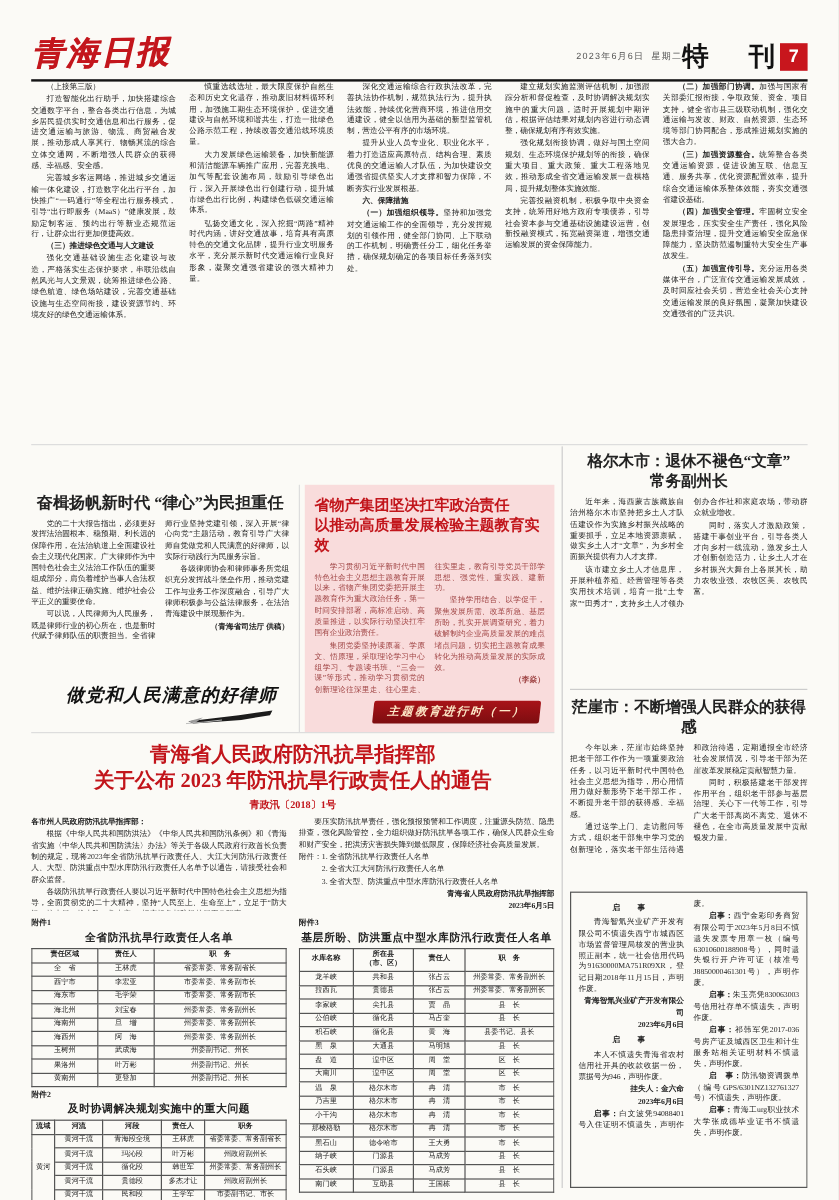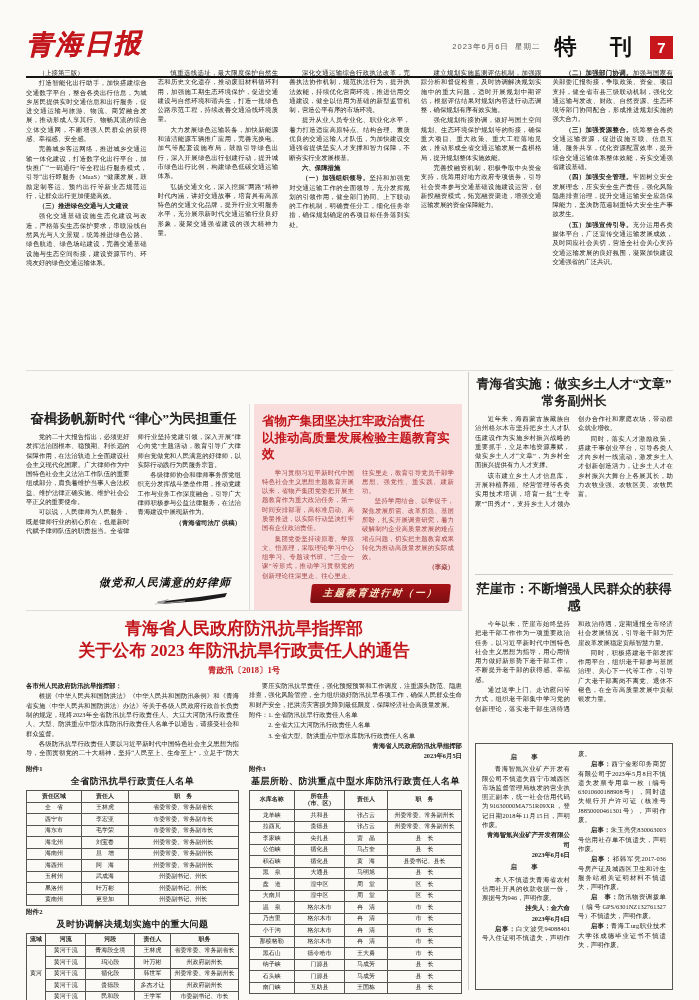--- a/index.html
+++ b/index.html
@@ -1,23 +1,23 @@
 <!DOCTYPE html>
 <html><head>
 <meta charset="utf-8">
 <style>
   html,body{margin:0;padding:0;background:#dcd9d4;}
   .paper{position:relative;width:699px;height:1000px;margin:0 auto;background:#fbfaf6;overflow:hidden;
          font-family:"Liberation Serif",serif;color:#222;}
   
   .hdr{position:absolute;top:22px;left:26px;right:26px;height:40px;border-bottom:2.5px solid #151515;
-       display:flex;align-items:flex-end;justify-content:space-between;padding-bottom:14px;}
+       display:flex;align-items:flex-end;justify-content:space-between;padding-bottom:4px;}
   .logo{font-family:"Liberation Serif",serif;font-weight:bold;font-style:italic;font-size:27px;
         color:#c3161c;letter-spacing:2px;transform:rotate(-1deg);text-shadow:0.6px 0 #c3161c;}
-  .hdr-right{display:flex;align-items:center;gap:14px;}
+  .hdr-right{display:flex;align-items:center;}
   .hdr-date{font-family:"Liberation Sans",sans-serif;font-size:7.5px;color:#555;letter-spacing:1px;}
   .edition{font-size:22px;font-weight:bold;letter-spacing:14px;color:#111;margin-right:-10px;}
   .pageno{width:23px;height:23px;background:#c8161d;color:#fff;font-weight:bold;font-size:15px;
           display:flex;align-items:center;justify-content:center;font-family:"Liberation Sans",sans-serif;}
   
   .para{margin:0 0 1px 0;text-indent:2em;text-align:justify;}
   .p-head{font-weight:bold;}
   .p-center{text-align:center;text-indent:0;font-weight:bold;letter-spacing:4px;margin:3px 0;}
   .p-right{text-align:right;text-indent:0;font-weight:bold;}
   .small{font-size:6.4px;line-height:9.3px;}
@@ -30,21 +30,21 @@
   .leftmain{width:436px;display:flex;flex-direction:column;margin-top:32px;}
   .vrule{width:1px;background:#ccc;margin:0 6px;}
   .rightrail{flex:1;display:flex;flex-direction:column;overflow:hidden;}
   
   .midrow{height:229px;display:flex;border-bottom:1px solid #ddd;}
   .midleft{width:215px;display:flex;flex-direction:column;overflow:hidden;padding-right:4px;}
   .midleft-rule{width:1px;background:#ddd;margin:0 4px;}
   .art-h1{font-size:13.5px;font-weight:bold;text-align:center;margin:6px 0 5px;line-height:17px;}
   .twocol{column-count:2;column-gap:8px;overflow:hidden;}
   .slogan-wrap{margin-top:4px;text-align:right;padding-right:10px;}
-  .slogan{font-style:italic;font-weight:bold;font-size:11px;letter-spacing:1px;color:#111;}
+  .slogan{font-style:italic;font-weight:bold;font-size:15px;letter-spacing:1px;color:#111;}
   
   .pinkbox{flex:1;background:#f9dcdc;padding:7px 8px;display:flex;flex-direction:column;overflow:hidden;}
   .pink-h{color:#c2151b;font-weight:bold;text-align:left;font-size:12.5px;line-height:16.5px;margin:2px 0 5px;}
   .pinkbox .para{color:#a04545;}
   .badge{margin:4px 4px 0 auto;background:linear-gradient(180deg,#a81318,#7d0d10);color:#fde9c8;
          font-style:italic;font-weight:bold;font-size:9.5px;padding:3px 12px;transform:skewX(-6deg);
          letter-spacing:2px;border-radius:2px;}
   
   .notice{flex:1;display:flex;flex-direction:column;padding-top:5px;}
   .notice-h{color:#c2151b;font-weight:bold;text-align:center;font-size:17px;line-height:22px;margin:2px 0 3px;}
@@ -403,21 +403,21 @@
           </div>
         </div>
       </div>
     </div>
 
     <div class="vrule"></div>
 
     <div class="rightrail">
       <div class="gem">
         <div class="art-h2">
-          <span>青海省实施：做实乡土人才“文章”</span><br>
+          <span>格尔木市：退休不褪色“文章”</span><br>
           <span>常务副州长</span>
         </div>
         <div class="twocol small" style="height:156px">
             <p class="para">近年来，海西蒙古族藏族自治州格尔木市坚持把乡土人才队伍建设作为实施乡村振兴战略的重要抓手，立足本地资源禀赋，做实乡土人才“文章”，为乡村全面振兴提供有力人才支撑。</p>
             <p class="para">该市建立乡土人才信息库，开展种植养殖、经营管理等各类实用技术培训，培育一批“土专家”“田秀才”，支持乡土人才领办创办合作社和家庭农场，带动群众就业增收。</p>
             <p class="para">同时，落实人才激励政策，搭建干事创业平台，引导各类人才向乡村一线流动，激发乡土人才创新创造活力，让乡土人才在乡村振兴大舞台上各展其长，助力农牧业强、农牧区美、农牧民富。</p>
           </div>
       </div>
       <div class="mangya">
         <div class="art-h2">茫崖市：不断增强人民群众的获得感</div>

